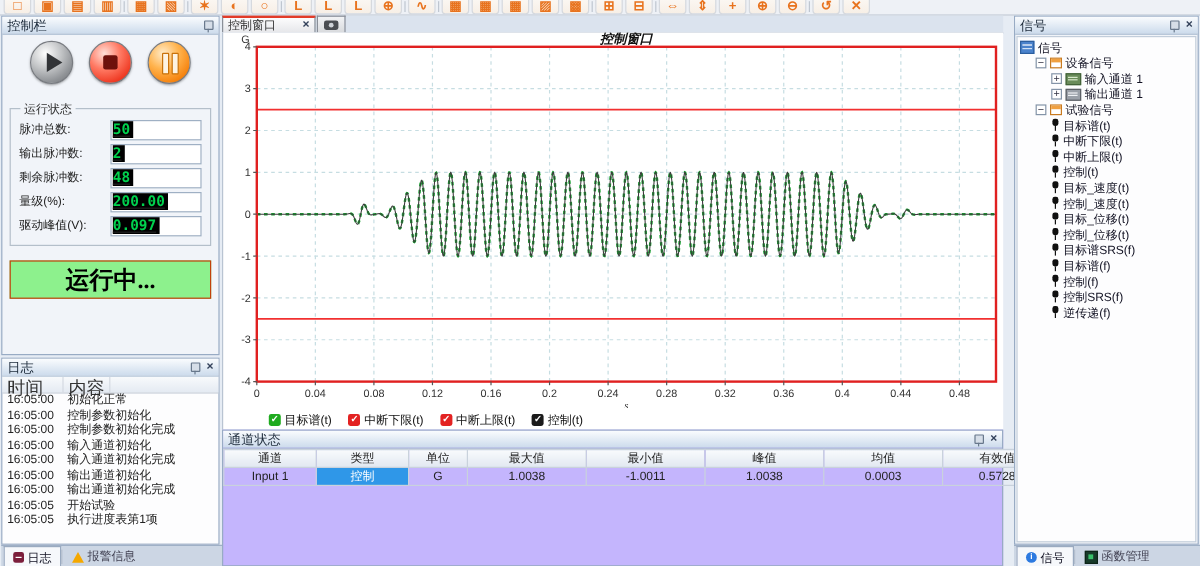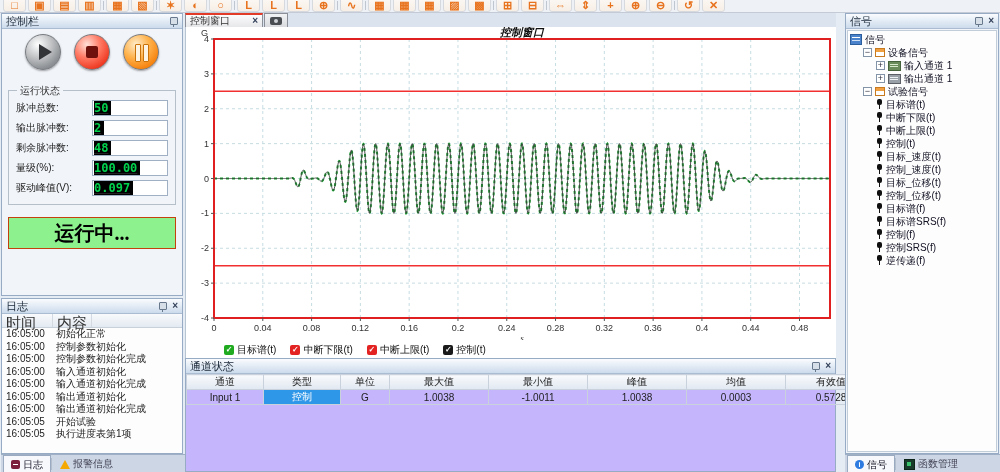--- a/index.html
+++ b/index.html
@@ -183,21 +183,21 @@
         <div class="frow">
           <span class="flabel">输出脉冲数:</span>
           <span class="led-wrap"><span class="led">2</span></span>
         </div>
         <div class="frow">
           <span class="flabel">剩余脉冲数:</span>
           <span class="led-wrap"><span class="led">48</span></span>
         </div>
         <div class="frow">
           <span class="flabel">量级(%):</span>
-          <span class="led-wrap"><span class="led">100.00</span></span>
+          <span class="led-wrap"><span class="led">200.00</span></span>
         </div>
         <div class="frow">
           <span class="flabel">驱动峰值(V):</span>
           <span class="led-wrap"><span class="led">0.097</span></span>
         </div>
       </div>
   </div>
   <div id="run-state">运行中...</div>
 </div>
 
@@ -464,25 +464,25 @@
       <div class="trow" style="padding-left: 26px;">
         <span class="i-leaf"></span>
         <span>目标_位移(t)</span>
       </div>
       <div class="trow" style="padding-left: 26px;">
         <span class="i-leaf"></span>
         <span>控制_位移(t)</span>
       </div>
       <div class="trow" style="padding-left: 26px;">
         <span class="i-leaf"></span>
+        <span>目标谱SRS(f)</span>
+      </div>
+      <div class="trow" style="padding-left: 26px;">
+        <span class="i-leaf"></span>
         <span>目标谱(f)</span>
-      </div>
-      <div class="trow" style="padding-left: 26px;">
-        <span class="i-leaf"></span>
-        <span>目标谱SRS(f)</span>
       </div>
       <div class="trow" style="padding-left: 26px;">
         <span class="i-leaf"></span>
         <span>控制(f)</span>
       </div>
       <div class="trow" style="padding-left: 26px;">
         <span class="i-leaf"></span>
         <span>控制SRS(f)</span>
       </div>
       <div class="trow" style="padding-left: 26px;">

